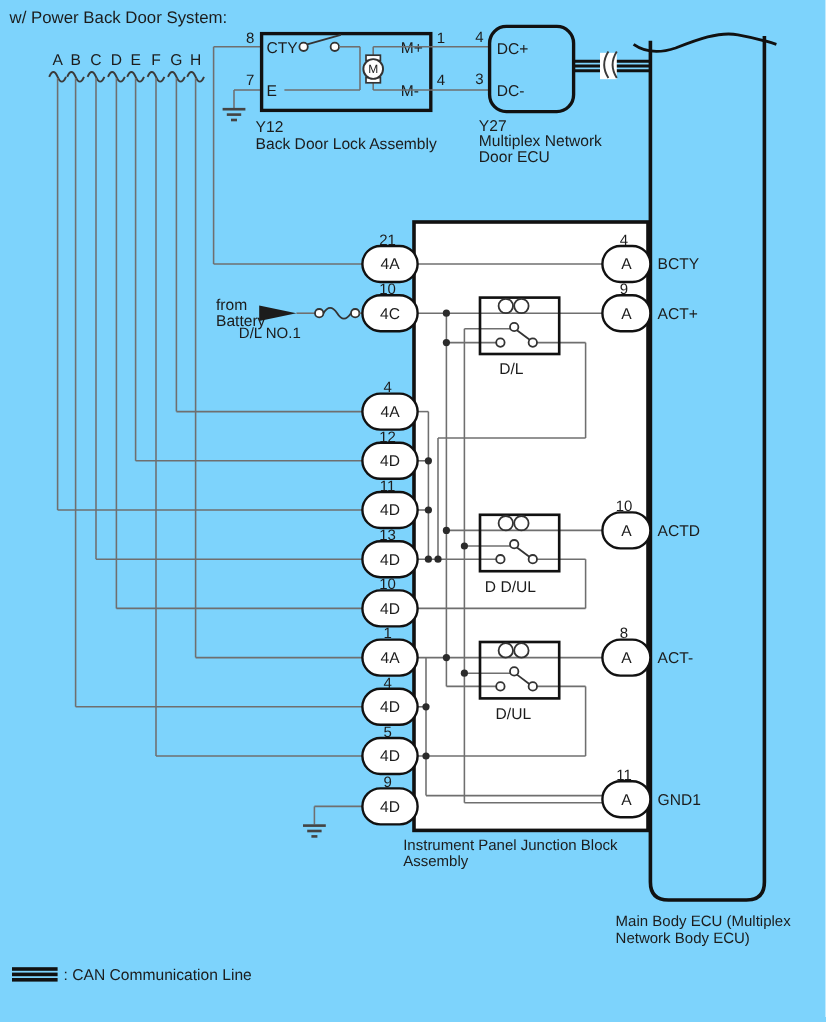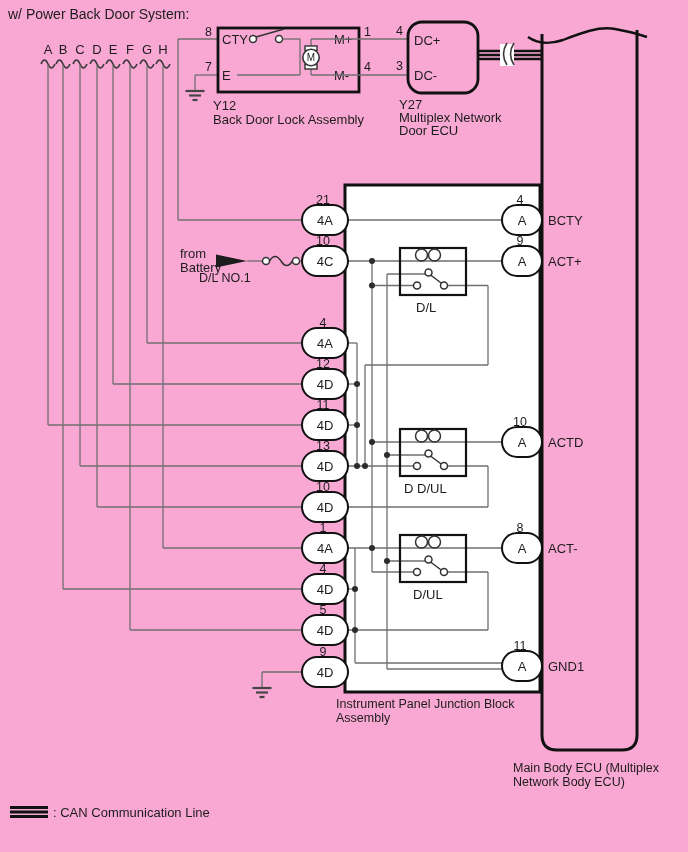--- a/index.html
+++ b/index.html
@@ -1,16 +1,16 @@
 <!DOCTYPE html>
 <html><head>
 <meta charset="utf-8">
 <style>
   html,body{margin:0;padding:0;background:#ffffff;}
-  .page{position:relative;width:688px;height:852px;background:#f9a8d4;overflow:hidden;}
+  .page{position:relative;width:688px;height:852px;background:#7dd3fc;overflow:hidden;}
   svg text{font-family:"Liberation Sans", sans-serif;fill:#1c1c1c;font-size:13px;}
   svg text.title{font-size:14px;}
   svg text.pin{font-size:12.5px;}
   svg text.small{font-size:12.5px;}
   svg text.motor{font-size:10px;}
   .wire{stroke:#6f6f6f;stroke-width:1.3;fill:none;}
   .thick{stroke:#111;stroke-width:3;fill:none;}
   .box{stroke:#111;stroke-width:2.8;fill:none;}
   .relaybox{stroke:#111;stroke-width:2.2;fill:none;}
   .oval{stroke:#111;stroke-width:2;fill:#fff;}

